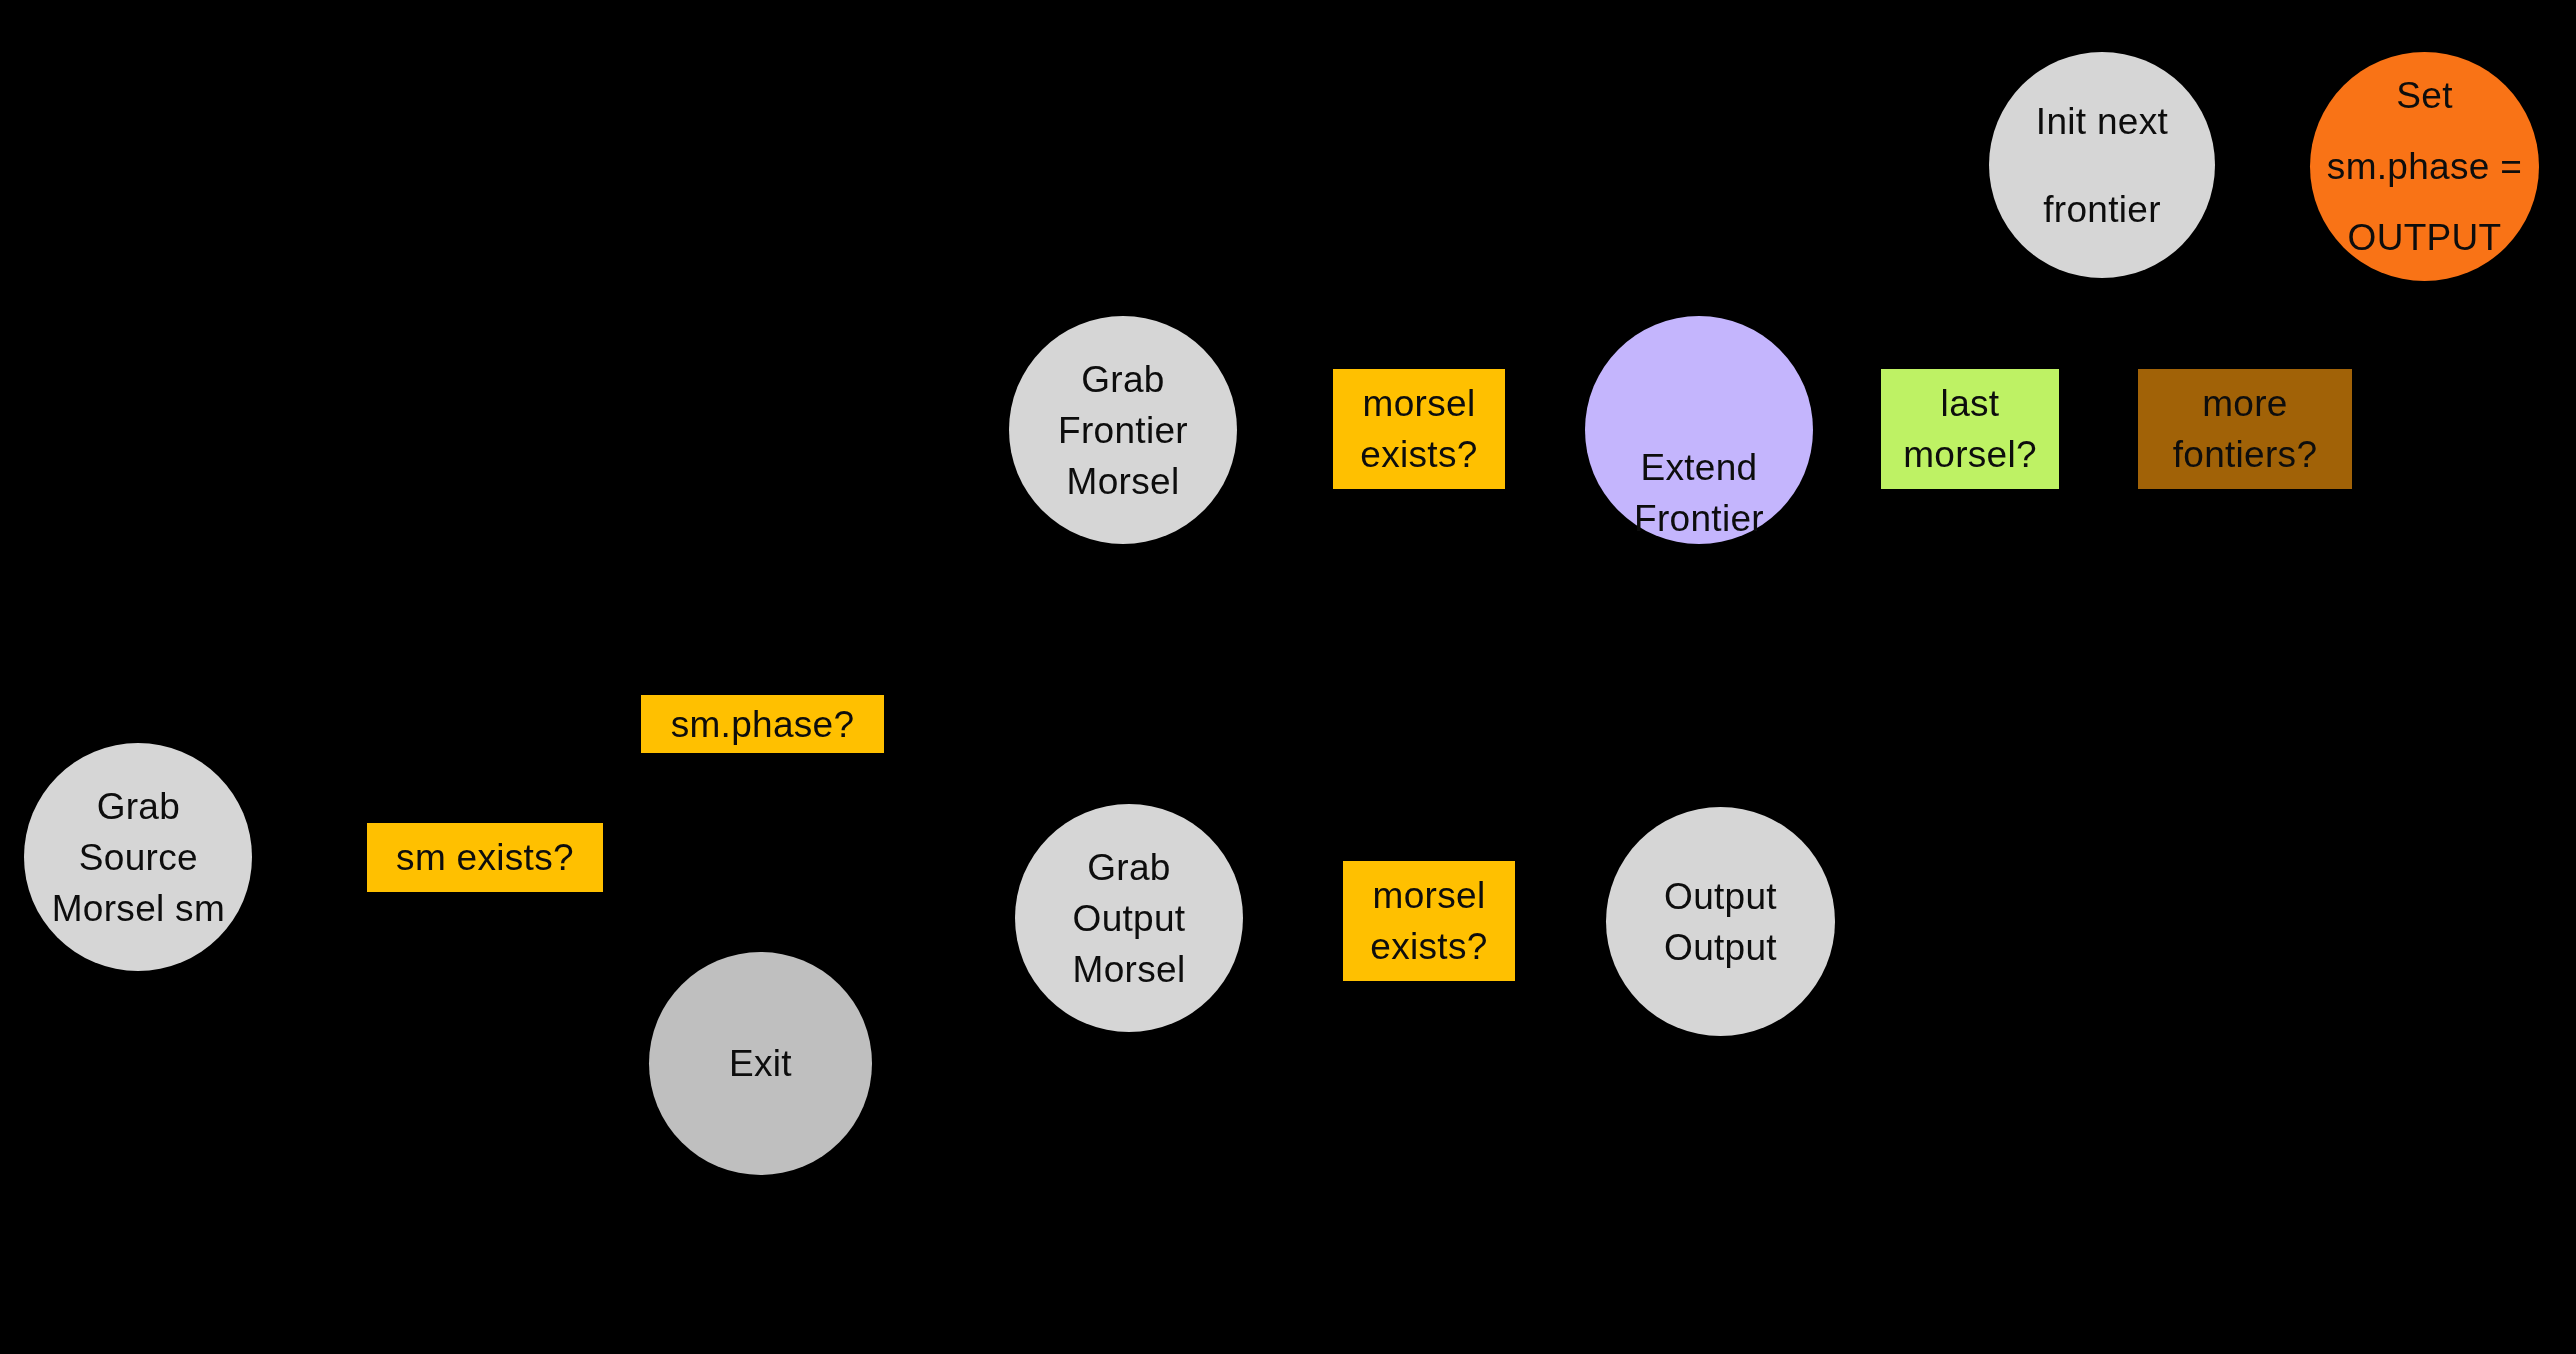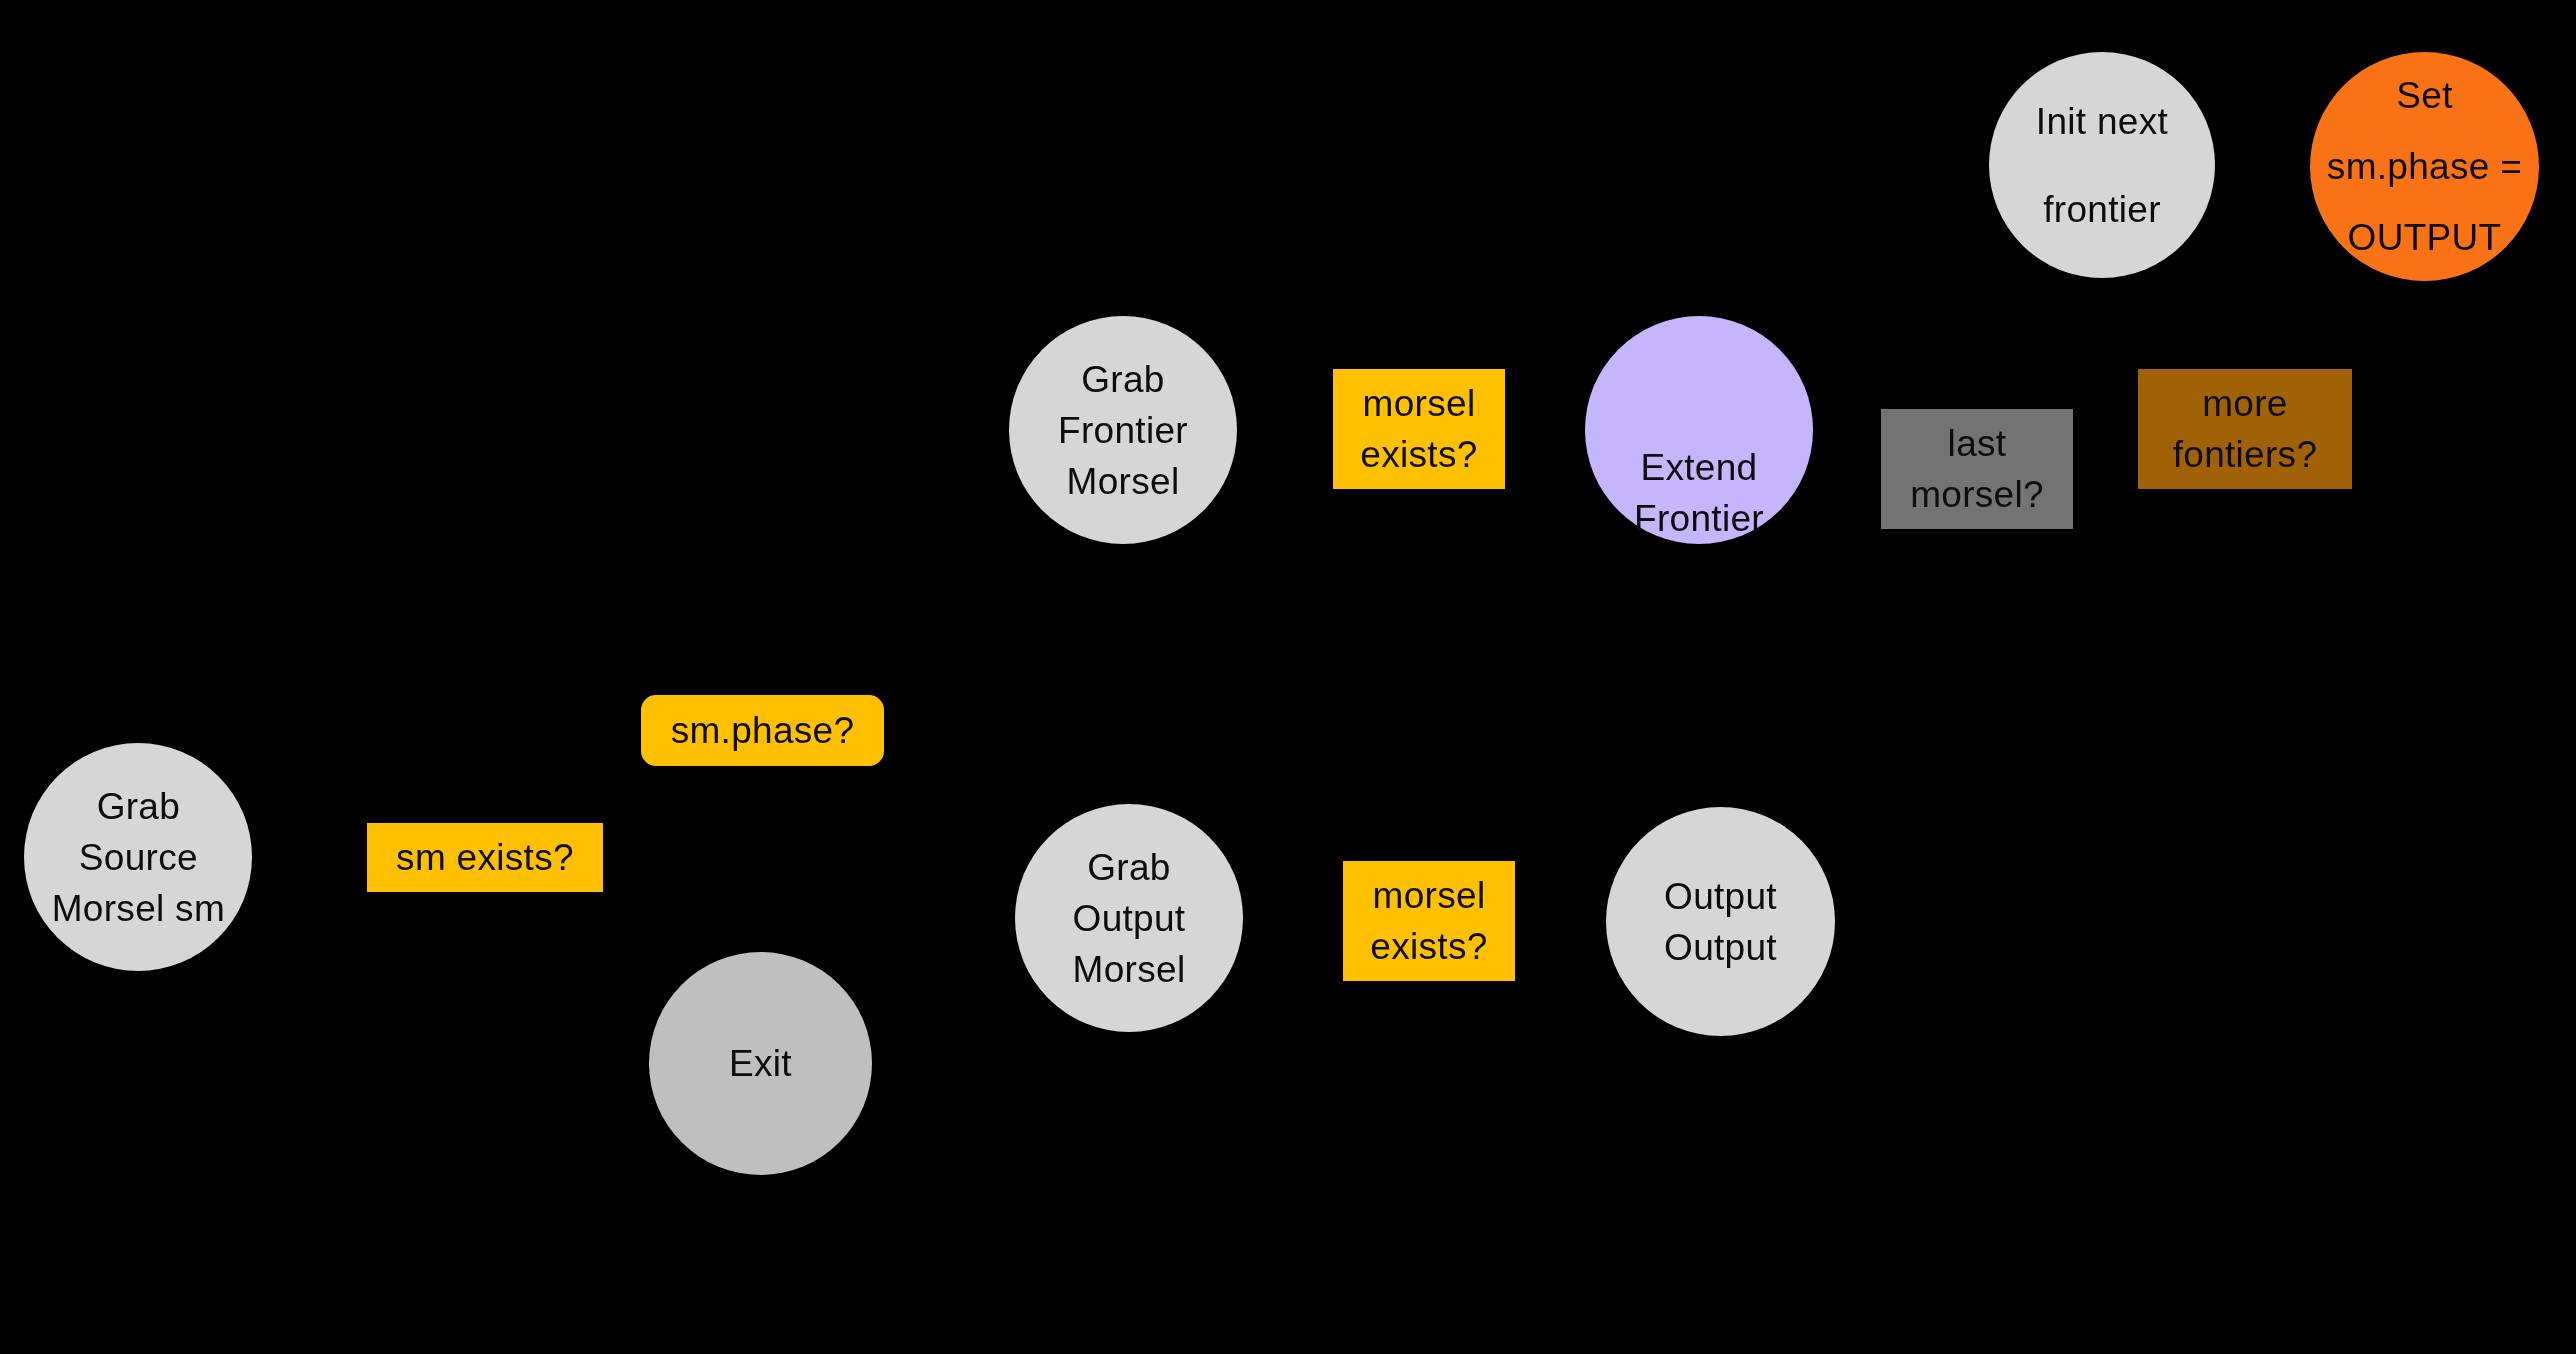--- a/index.html
+++ b/index.html
@@ -70,28 +70,28 @@
       </div>
       <div class="flow-node" style="left: 1606px; top: 807px; width: 229px; height: 229px; background: rgb(214, 214, 214); color: rgb(13, 13, 13);">
         <span class="label-line">Output</span>
         <span class="label-line">Output</span>
       </div>
     </div>
   <div id="decisions-layer">
       <div class="decision-box" style="left: 327px; top: 823px; width: 236px; height: 69px; background: rgb(255, 192, 0); color: rgb(13, 13, 13); margin-left: 40px;">
         <span class="label-line">sm exists?</span>
       </div>
-      <div class="decision-box" style="left: 641px; top: 695px; width: 243px; height: 71px; background: rgb(255, 192, 0); color: rgb(13, 13, 13); border-radius: 15px;">
+      <div class="decision-box" style="left: 641px; top: 695px; width: 243px; height: 58px; background: rgb(255, 192, 0); color: rgb(13, 13, 13);">
         <span class="label-line">sm.phase?</span>
       </div>
       <div class="decision-box" style="left: 1333px; top: 369px; width: 172px; height: 120px; background: rgb(255, 192, 0); color: rgb(13, 13, 13);">
         <span class="label-line">morsel</span>
         <span class="label-line">exists?</span>
       </div>
-      <div class="decision-box" style="left: 1881px; top: 369px; width: 192px; height: 120px; background: #737373; color: rgb(13, 13, 13); margin-top: 40px;">
+      <div class="decision-box" style="left: 1881px; top: 369px; width: 178px; height: 120px; background: #bef264; color: rgb(13, 13, 13);">
         <span class="label-line">last</span>
         <span class="label-line">morsel?</span>
       </div>
       <div class="decision-box" style="left: 2138px; top: 369px; width: 214px; height: 120px; background: #a16207; color: rgb(13, 13, 13);">
         <span class="label-line">more</span>
         <span class="label-line">fontiers?</span>
       </div>
       <div class="decision-box" style="left: 1343px; top: 861px; width: 172px; height: 120px; background: rgb(255, 192, 0); color: rgb(13, 13, 13);">
         <span class="label-line">morsel</span>
         <span class="label-line">exists?</span>

